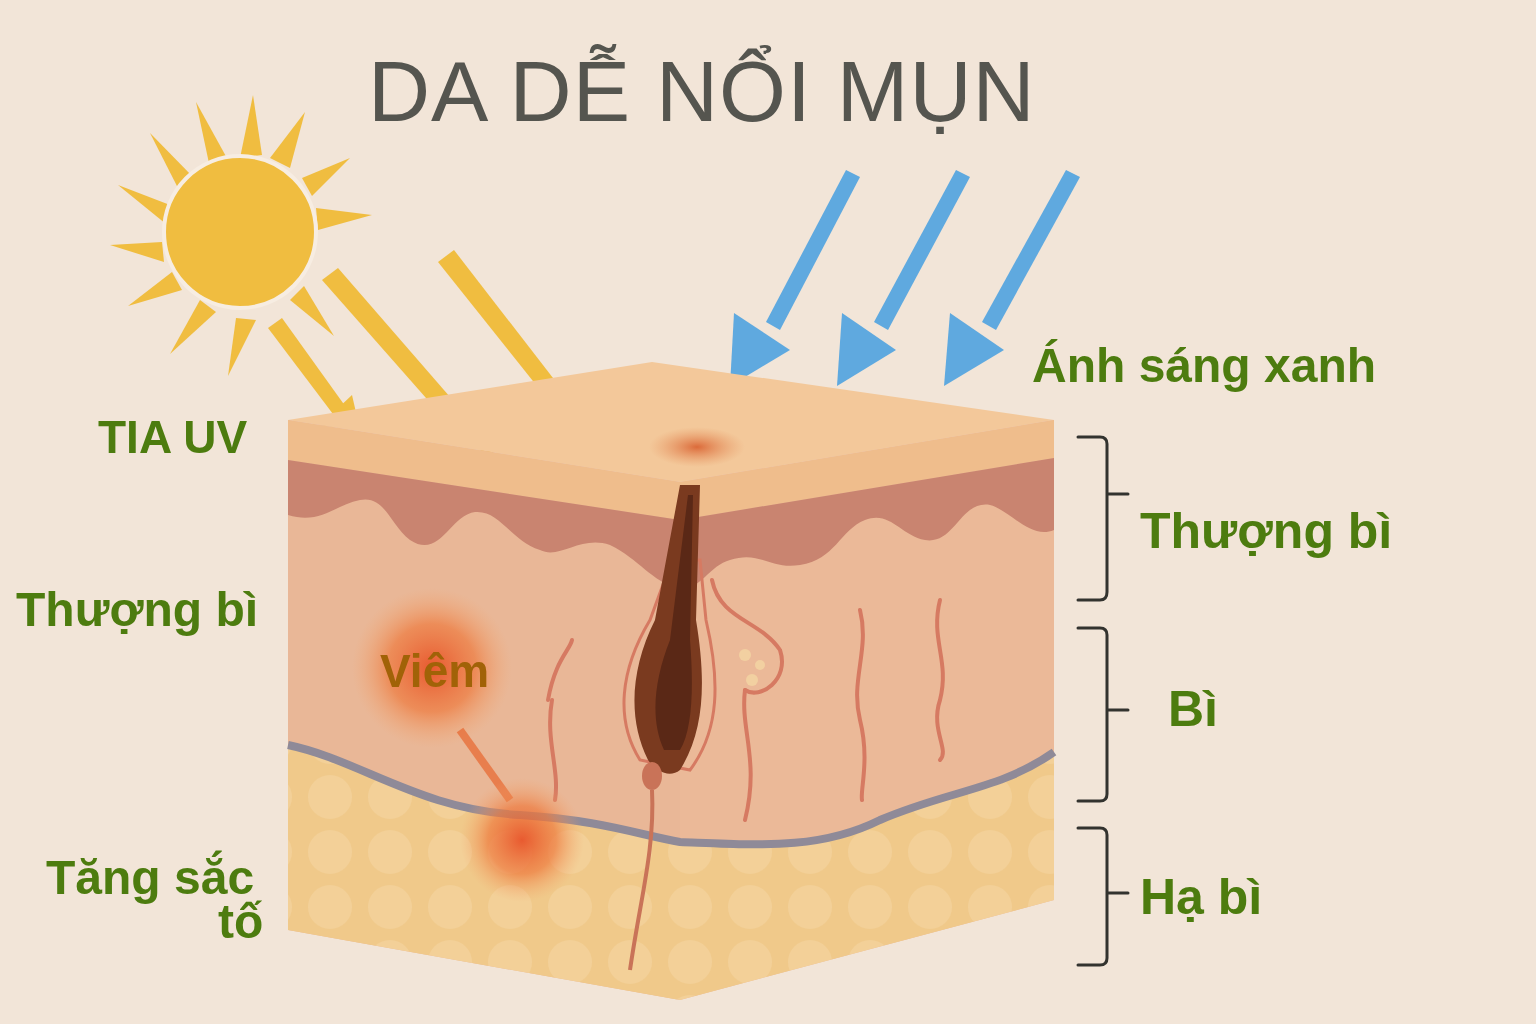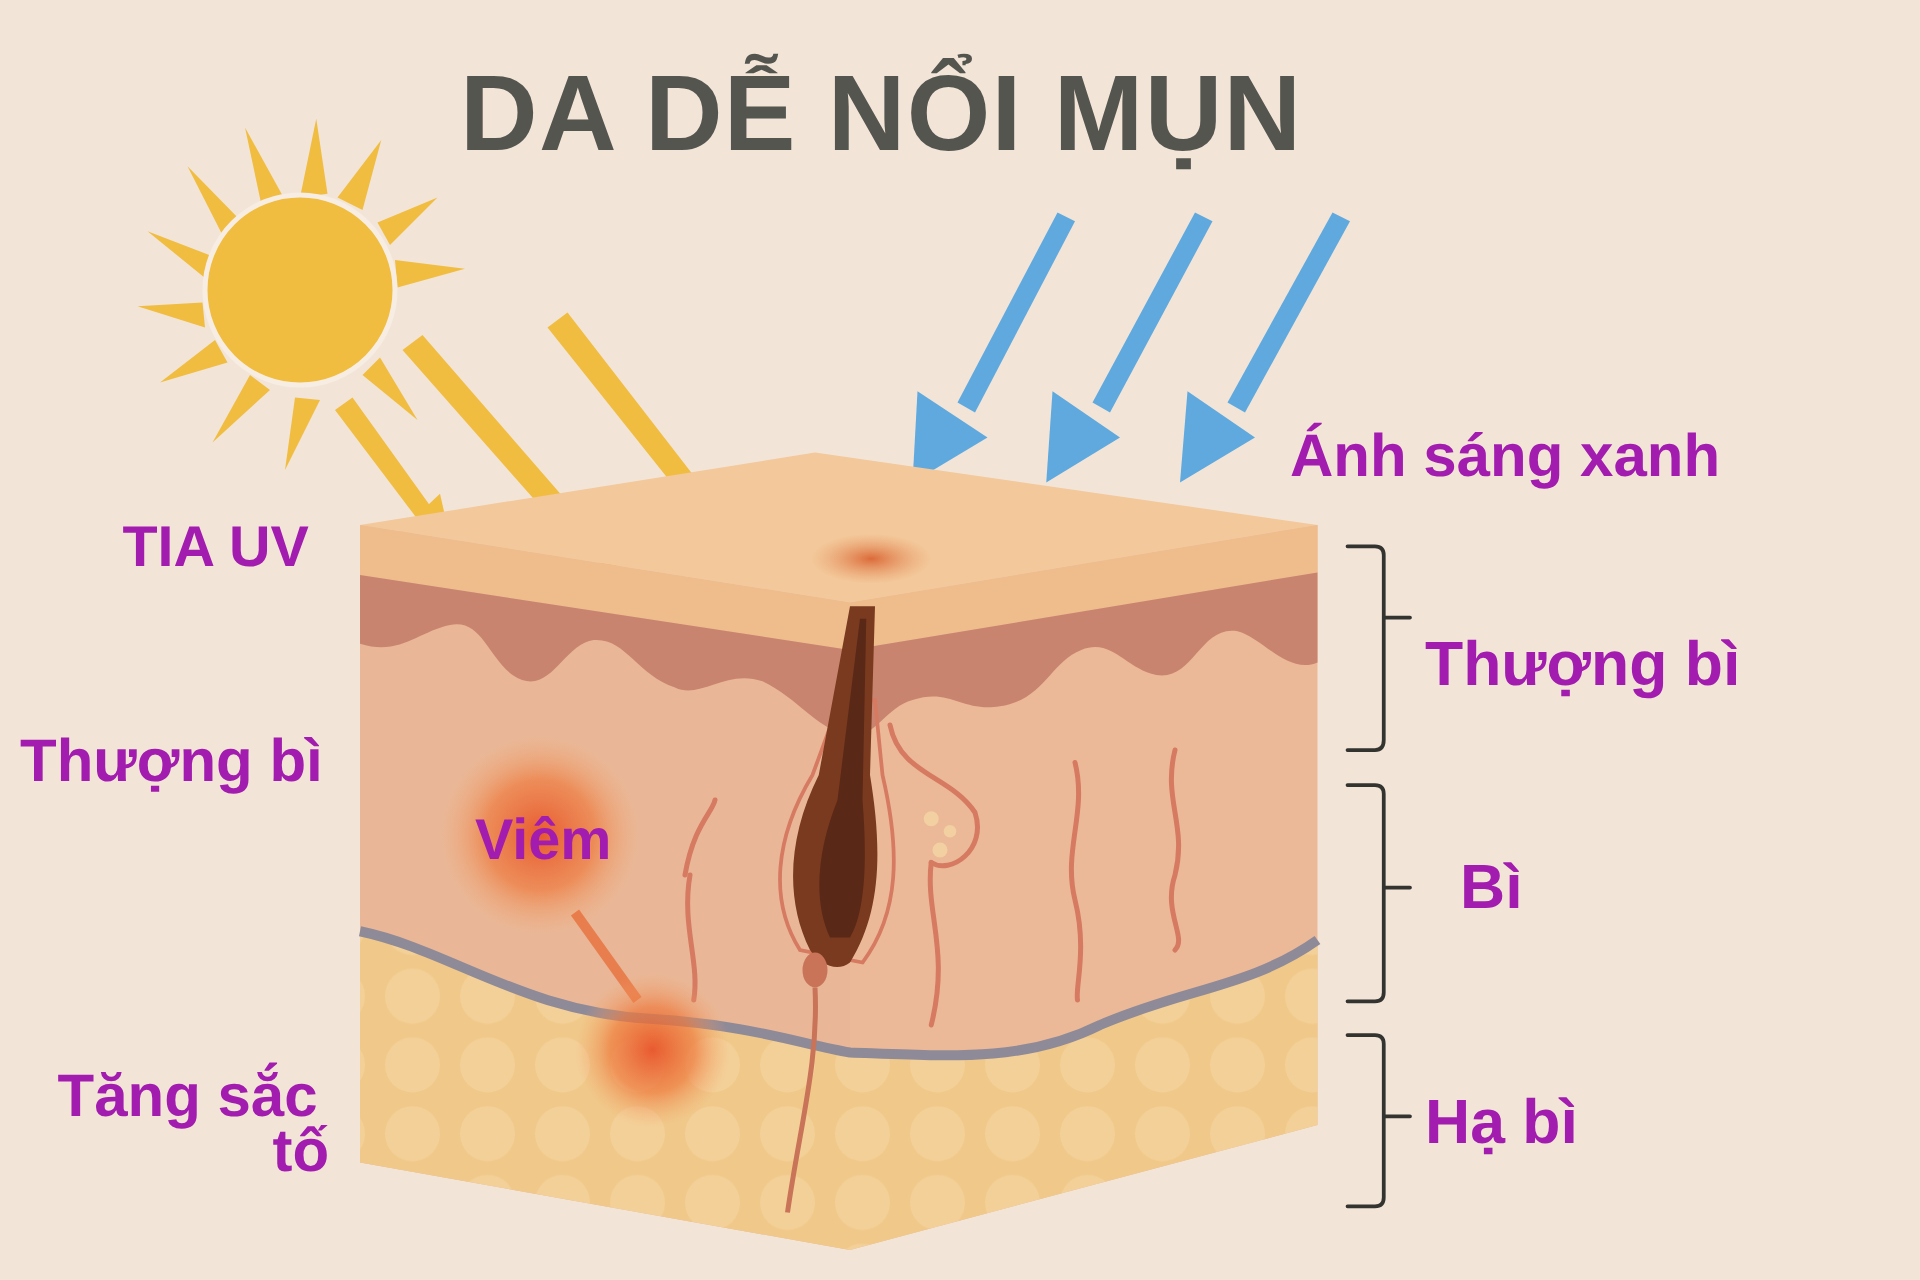--- a/index.html
+++ b/index.html
@@ -1,18 +1,18 @@
 <!DOCTYPE html>
 <html><head>
 <meta charset="utf-8">
 <style>
   html,body{margin:0;padding:0;}
   body{width:1536px;height:1024px;background:#f2e5d8;position:relative;overflow:hidden;font-family:"Liberation Sans","DejaVu Sans",sans-serif;color:#3a3a36;}
-  .title{position:absolute;left:368px;top:48px;font-size:86px;font-weight:bold;color:#55554f;letter-spacing:1px;line-height:1;}
-  .lbl{position:absolute;font-weight:bold;color:#a21caf;line-height:1;white-space:nowrap;}
+  .title{position:absolute;left:368px;top:48px;font-size:86px;font-weight:normal;color:#55554f;letter-spacing:1px;line-height:1;}
+  .lbl{position:absolute;font-weight:bold;color:#4d7c0f;line-height:1;white-space:nowrap;}
   .lbl-left{text-align:right;}
   svg.scene{position:absolute;left:0;top:0;}
 </style>
 </head>
 <body>
 
 <svg class="scene" width="1536" height="1024" viewBox="0 0 1536 1024">
   <defs>
     <radialGradient id="inflam" cx="50%" cy="50%" r="50%">
       <stop offset="0%" stop-color="#e8542a" stop-opacity="0.95"></stop>
@@ -130,19 +130,19 @@
     <path d="M1078,628 L1100,628 Q1107,628 1107,635 L1107,794 Q1107,801 1100,801 L1078,801 M1107,640 L1107,640 M1107,710 L1128,710"></path>
     <path d="M1078,828 L1100,828 Q1107,828 1107,835 L1107,958 Q1107,965 1100,965 L1078,965 M1107,893 L1128,893"></path>
   </g>
 </svg>
 
 <div class="title">DA DỄ NỔI MỤN</div>
 
 <div class="lbl lbl-left" style="left:98px;top:414px;font-size:46px;">TIA UV</div>
 <div class="lbl" style="left:1032px;top:342px;font-size:48px;">Ánh sáng xanh</div>
 <div class="lbl lbl-left" style="left:16px;top:586px;font-size:48px;">Thượng bì</div>
-<div class="lbl" style="left:380px;top:648px;font-size:46px;color:#a21caf;">Viêm</div>
+<div class="lbl" style="left:380px;top:648px;font-size:46px;color:#a16207;">Viêm</div>
 <div class="lbl lbl-left" style="left:46px;top:830px;font-size:48px;margin-top:24px;">Tăng sắc</div>
 <div class="lbl lbl-left" style="left:218px;top:898px;font-size:48px;">tố</div>
 
 <div class="lbl" style="left:1140px;top:506px;font-size:50px;">Thượng bì</div>
 <div class="lbl" style="left:1140px;top:684px;font-size:50px;margin-left:28px;">Bì</div>
 <div class="lbl" style="left:1140px;top:872px;font-size:50px;text-align:right;">Hạ bì</div>
 
 </body></html>

